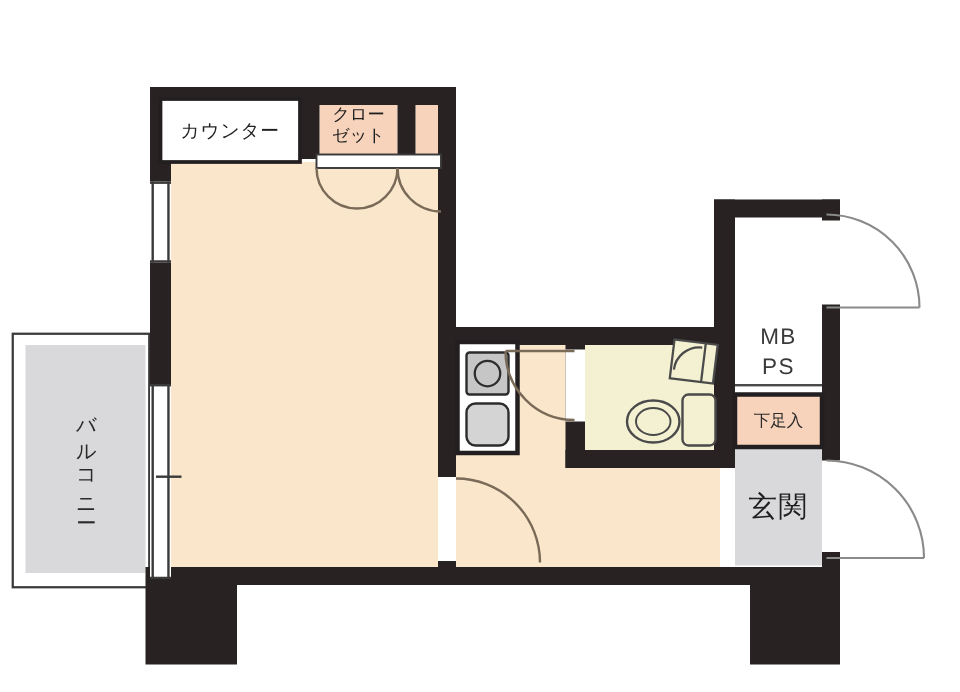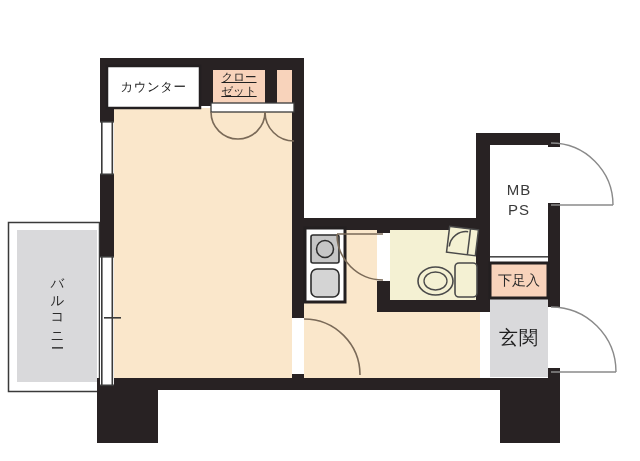--- a/index.html
+++ b/index.html
@@ -9,26 +9,26 @@
   .wall{fill:#282223;}
   .opening{fill:#ffffff;}
   .winline{fill:#3a3a3a;}
   .arc-in{stroke:#7a6a58;stroke-width:1.6;fill:none;}
   .arc-out{stroke:#8a8a8a;stroke-width:1.4;fill:none;}
   .fixline{stroke:#4a4a4a;stroke-width:1.5;fill:none;}
   .lbl{position:absolute;display:flex;align-items:center;justify-content:center;
        color:#1f1f1f;text-align:center;}
   .lbl-counter{left:107px;top:66px;width:93px;height:42px;font-size:12.5px;letter-spacing:.5px;}
   .lbl-closet{left:213px;top:66px;width:52px;height:37px;font-size:11.5px;line-height:1.2;
-              flex-direction:column;text-decoration:underline;}
+              flex-direction:column;}
   .lbl-balcony{left:17px;top:230px;width:80px;height:152px;font-size:13.5px;
                writing-mode:vertical-rl;text-orientation:mixed;letter-spacing:3px;color:#2a2a2a;}
   .lbl-mbps{left:490px;top:145px;width:58px;height:110px;font-size:15px;line-height:1.35;
-            flex-direction:column;color:#3a3a3a;letter-spacing:1px;}
-  .lbl-shoe{left:490px;top:263px;width:58px;height:35px;font-size:14px;color:#2a2a2a;}
+            flex-direction:column;color:#3a3a3a;letter-spacing:1px;justify-content:flex-end;}
+  .lbl-shoe{left:490px;top:263px;width:58px;height:35px;font-size:11px;color:#2a2a2a;}
   .lbl-entrance{left:490px;top:298px;width:58px;height:79px;font-size:19px;letter-spacing:1px;}
 </style>
 </head>
 <body>
 
 <div id="stage">
   <svg id="plan-svg" width="640" height="461" viewBox="0 0 640 461">
 
     <g>
       <rect x="8.5" y="222.5" width="91" height="169" fill="#ffffff" stroke="#3a3a3a" stroke-width="1.5"></rect>

